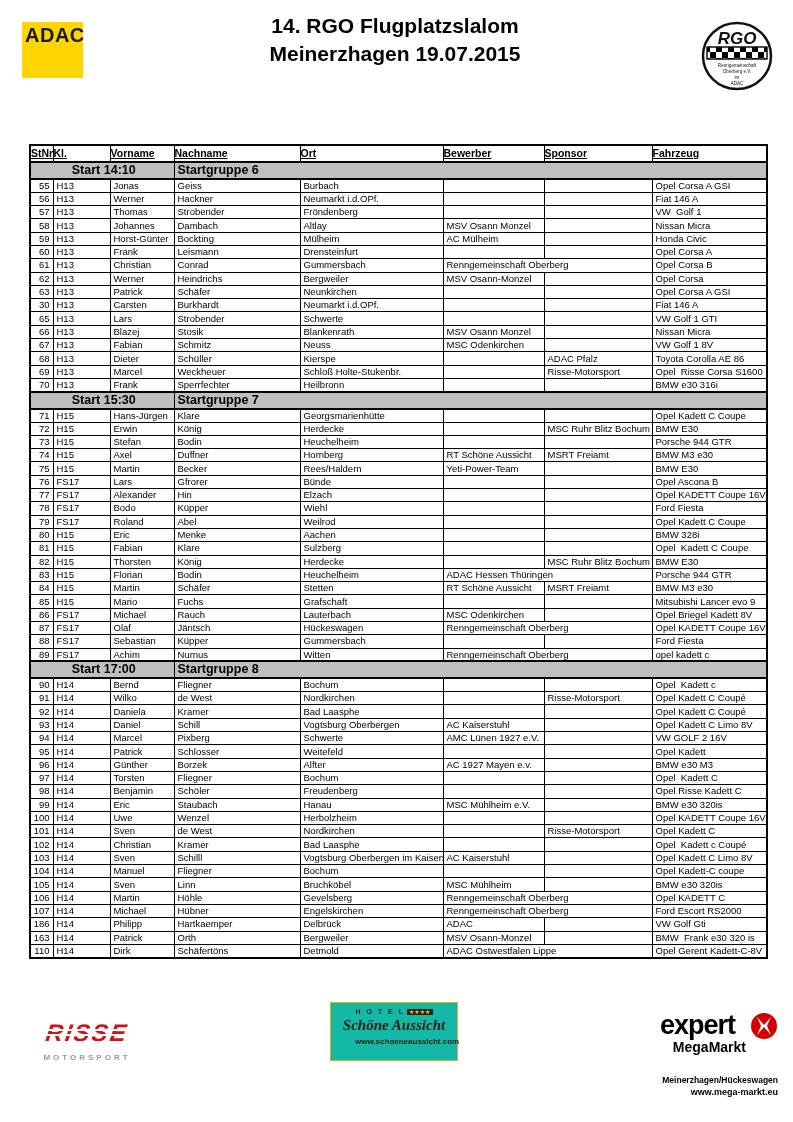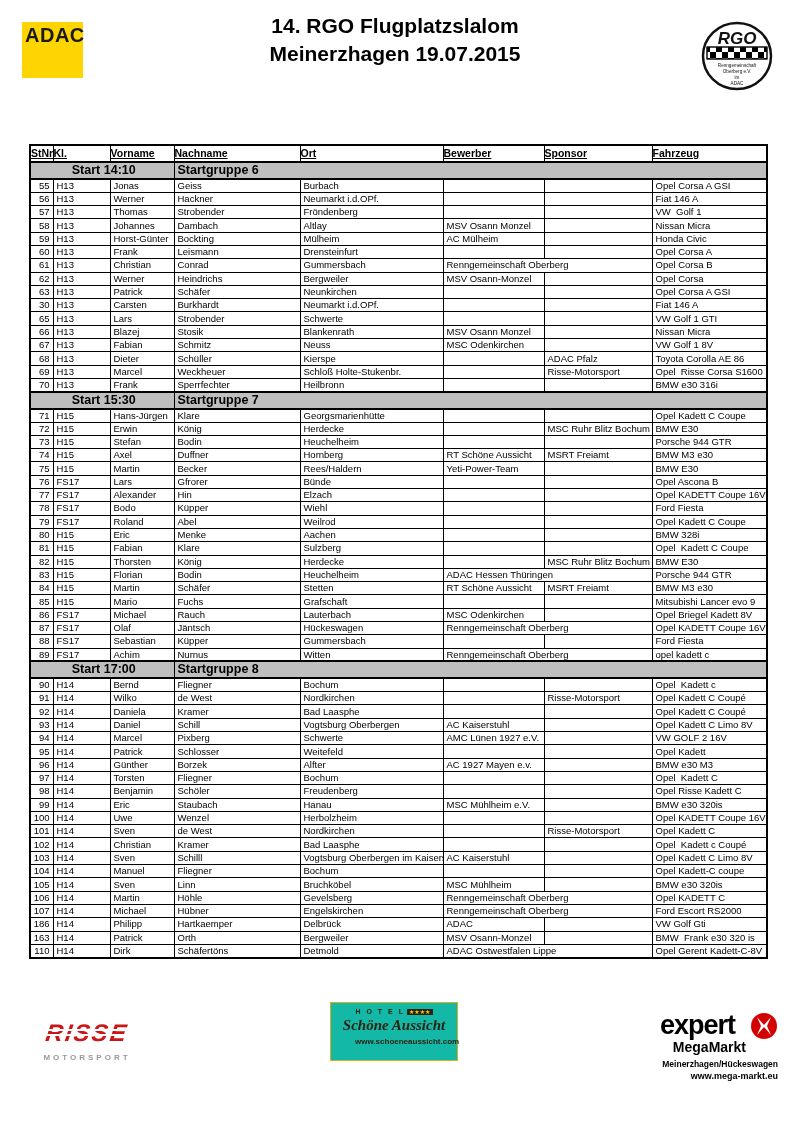--- a/index.html
+++ b/index.html
@@ -48,21 +48,21 @@
       padding:0 2px;margin-left:2px;}
   .hotel-name{font-family:"Liberation Serif","DejaVu Serif",serif;font-style:italic;
       font-weight:bold;font-size:15px;line-height:17px;margin-top:2px;}
   .hotel-url{font-size:8px;font-weight:bold;margin-top:3px;margin-left:24px;}
 
   .expert-logo{position:absolute;left:630px;top:1012px;width:148px;text-align:right;}
   .expert-row{display:flex;align-items:flex-start;justify-content:flex-end;gap:15px;}
   .expert-word{font-weight:bold;font-size:27px;line-height:26px;letter-spacing:-1px;}
   .expert-ball{width:28px;height:28px;flex:0 0 28px;}
   .expert-mm{font-weight:bold;font-size:14px;line-height:15px;margin-right:32px;}
-  .expert-s1{font-weight:bold;font-size:8.5px;margin-top:4px;}
+  .expert-s1{font-weight:bold;font-size:8.5px;margin-top:20px;}
   .expert-s2{font-weight:bold;font-size:9px;margin-top:2px;}
 </style>
 </head>
 <body>
 
 <div class="page">
 
   <div class="adac-logo">
     <span>ADAC</span>
   </div>

